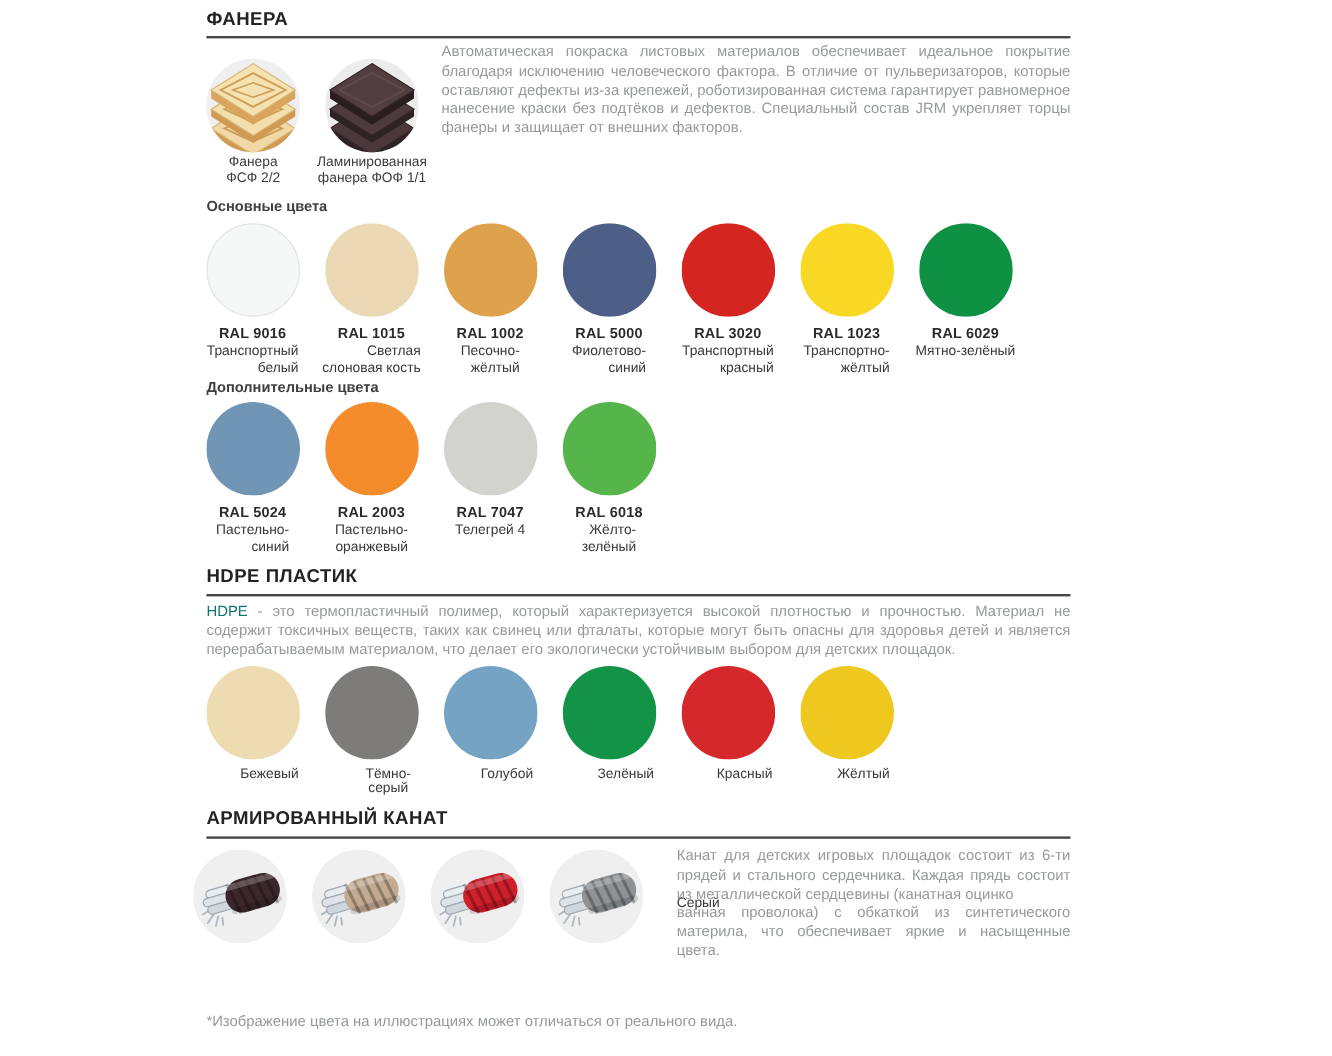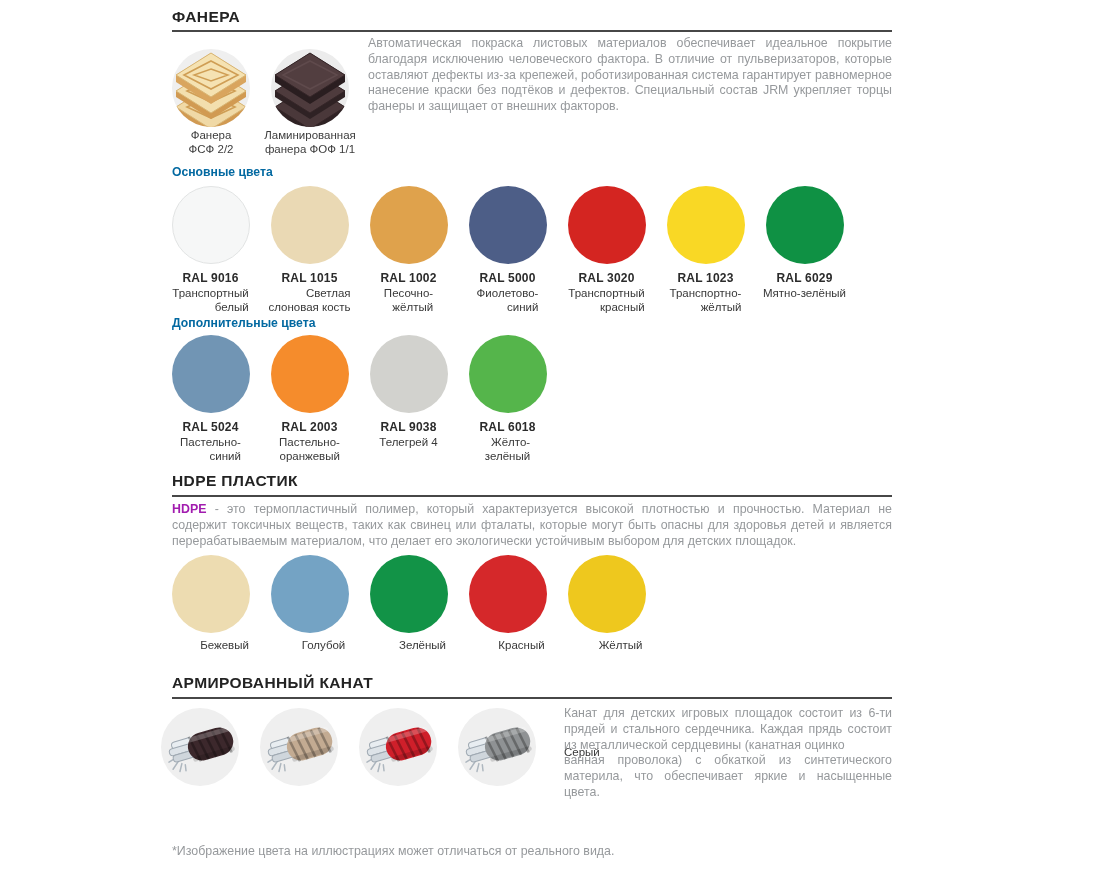--- a/index.html
+++ b/index.html
@@ -5,23 +5,23 @@
   html,body{margin:0;padding:0;background:#ffffff;}
   #page{position:relative;width:1086px;height:880px;background:#ffffff;overflow:hidden;
         font-family:"Liberation Sans", sans-serif;}
 
   .sec-title{position:absolute;left:172px;font-size:15.5px;font-weight:bold;color:#232323;
              letter-spacing:.4px;white-space:nowrap;}
   .rule{position:absolute;left:172px;width:720px;height:2px;background:#474747;}
 
   .para{position:absolute;font-size:12.4px;line-height:15.8px;color:#96999c;
         text-align:justify;text-align-last:left;margin:0;white-space:pre-line;}
-  .para b{font-weight:bold;color:#a21caf;}
-
-  .subhead{position:absolute;left:172px;font-size:12.2px;font-weight:bold;color:#0369a1;}
+  .para b{font-weight:normal;color:#0f766e;}
+
+  .subhead{position:absolute;left:172px;font-size:12.2px;font-weight:bold;color:#404040;}
 
   .row{position:absolute;left:161px;display:flex;}
   .swatch{width:99px;display:flex;flex-direction:column;align-items:center;}
   .dot{width:78px;height:78px;border-radius:50%;box-sizing:border-box;
        background:var(--swatch,#ccc);border:1px solid var(--ring,transparent);}
   .ral-code{margin-top:7px;font-size:12px;font-weight:bold;color:#2b2b2b;letter-spacing:.2px;
             text-align:center;}
   .color-name{margin:1px -8px 0;font-size:11.5px;line-height:14px;color:#383838;
               text-align:right;white-space:pre-line;}
 
@@ -167,21 +167,21 @@
 
   <div class="swatch" style="--swatch: #f58c2c;">
     <div class="dot"></div>
     <div class="ral-code">RAL 2003</div>
     <div class="color-name">Пастельно-
 оранжевый</div>
   </div>
 
   <div class="swatch" style="--swatch: #d2d2ce;">
     <div class="dot"></div>
-    <div class="ral-code">RAL 9038</div>
+    <div class="ral-code">RAL 7047</div>
     <div class="color-name">Телегрей 4</div>
   </div>
 
   <div class="swatch" style="--swatch: #55b54b;">
     <div class="dot"></div>
     <div class="ral-code">RAL 6018</div>
     <div class="color-name">Жёлто-
 зелёный</div>
   </div>
 </div>
@@ -189,20 +189,24 @@
   <div class="sec-title" style="top:472px;">HDPE ПЛАСТИК</div>
   <div class="rule" style="top:495px;"></div>
   <p class="para" style="left:172px;top:502px;width:720px;"><b>HDPE</b><span> - это термопластичный полимер, который характеризуется высокой плотностью и прочностью. Материал не содержит токсичных веществ, таких как свинец или фталаты, которые могут быть опасны для здоровья детей и является перерабатываемым материалом, что делает его экологически устойчивым выбором для детских площадок.</span></p>
   <div class="row" style="top:555px;">
   <div class="swatch" style="--swatch: #eddcb1;">
     <div class="dot"></div>
     <div class="rope-name">Бежевый</div>
   </div>
 
 
+  <div class="swatch" style="--swatch: #7d7c7a;">
+    <div class="dot"></div>
+    <div class="rope-name">Тёмно-серый</div>
+  </div>
 
   <div class="swatch" style="--swatch: #74a3c4;">
     <div class="dot"></div>
     <div class="rope-name">Голубой</div>
   </div>
 
   <div class="swatch" style="--swatch: #129347;">
     <div class="dot"></div>
     <div class="rope-name">Зелёный</div>
   </div>

